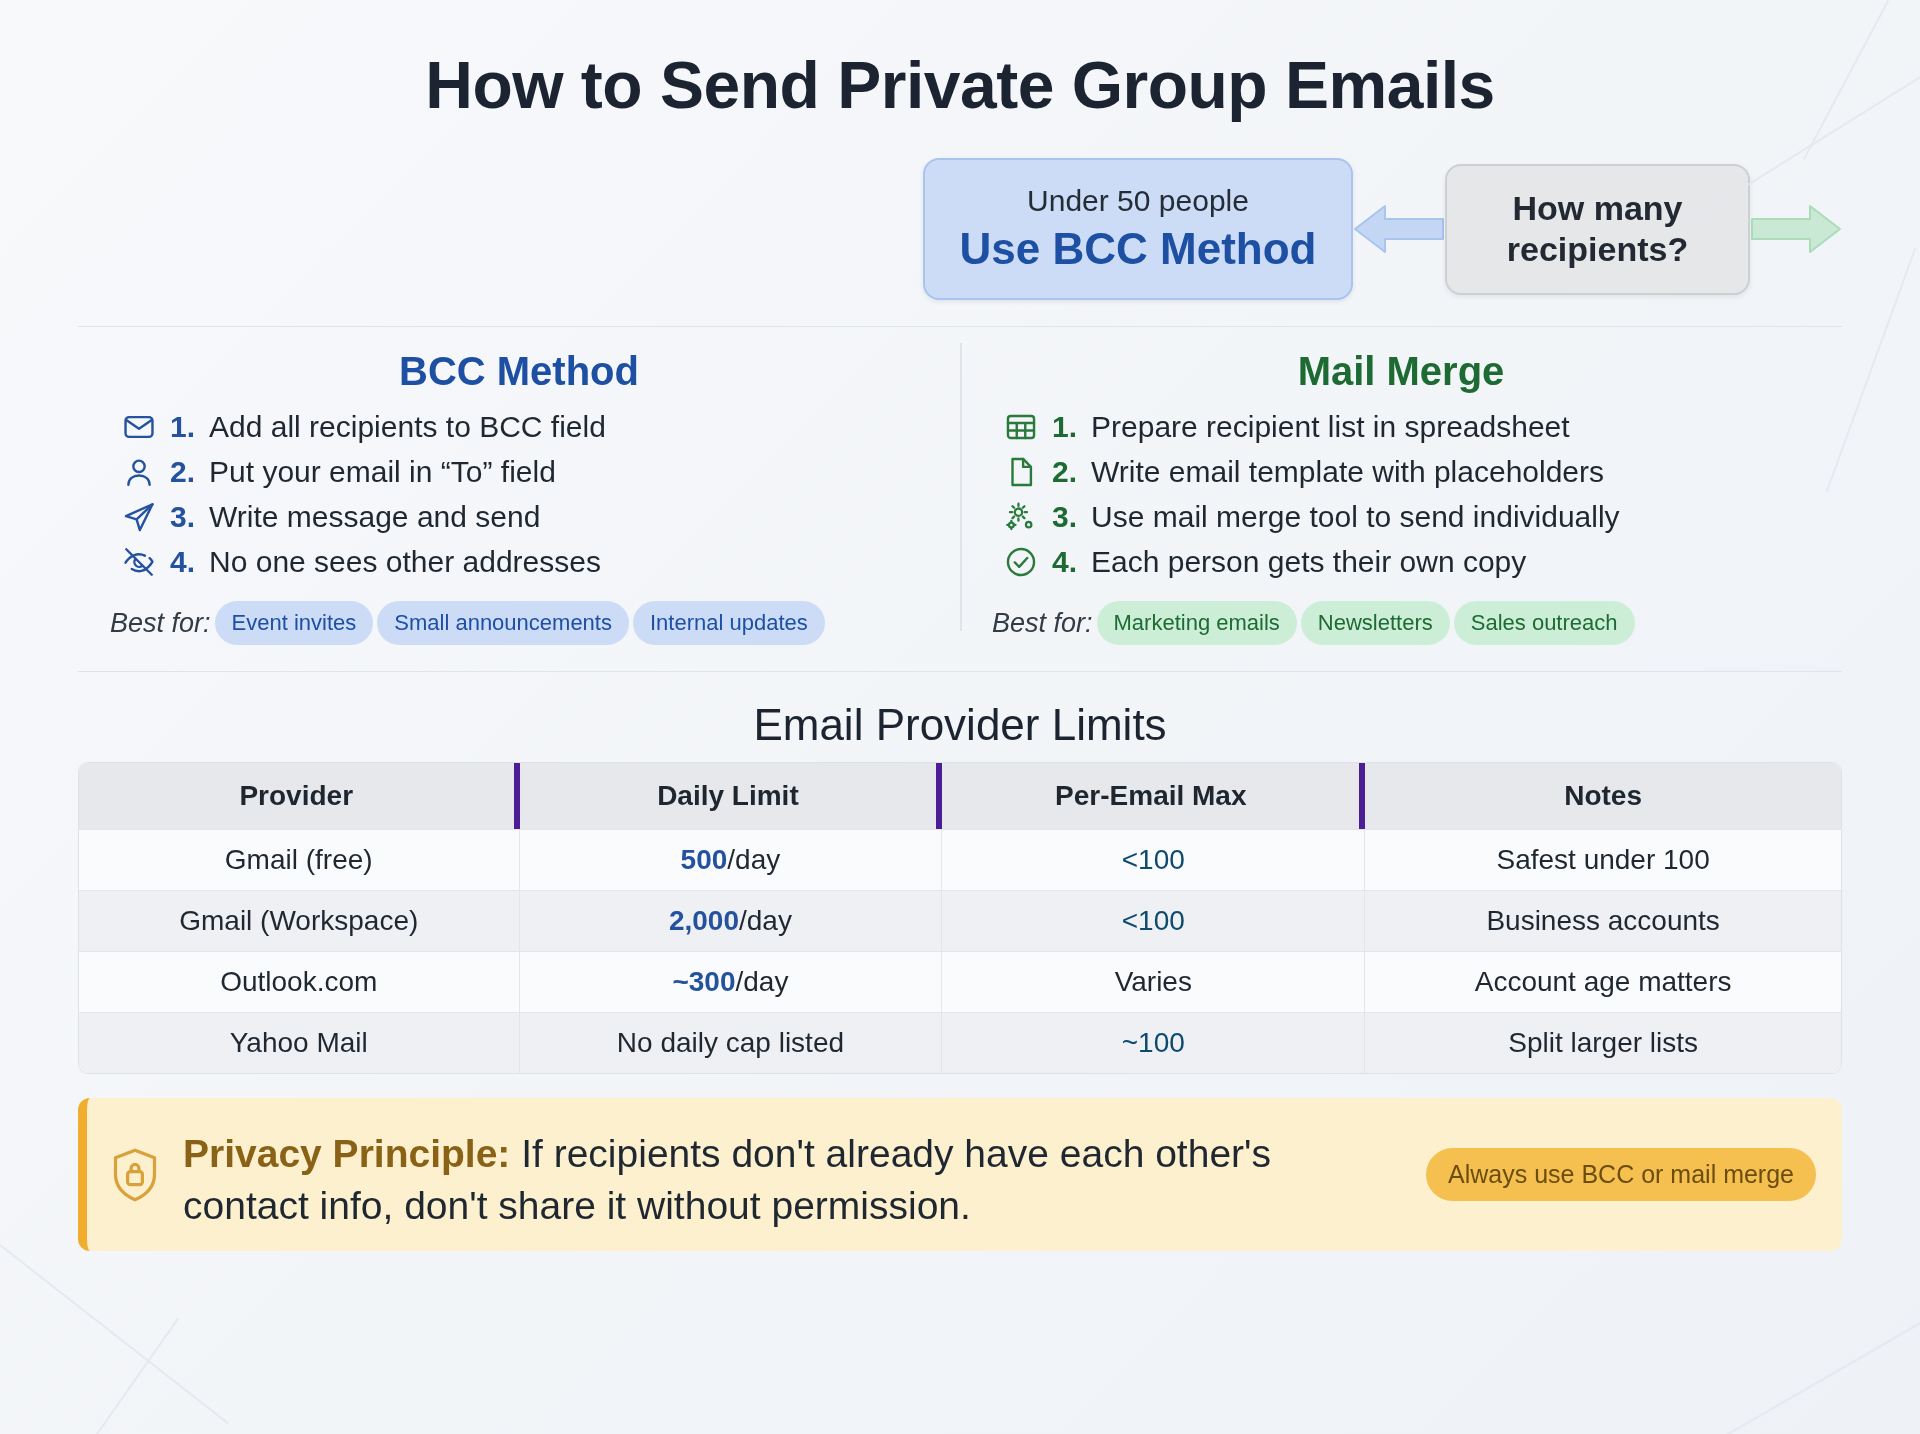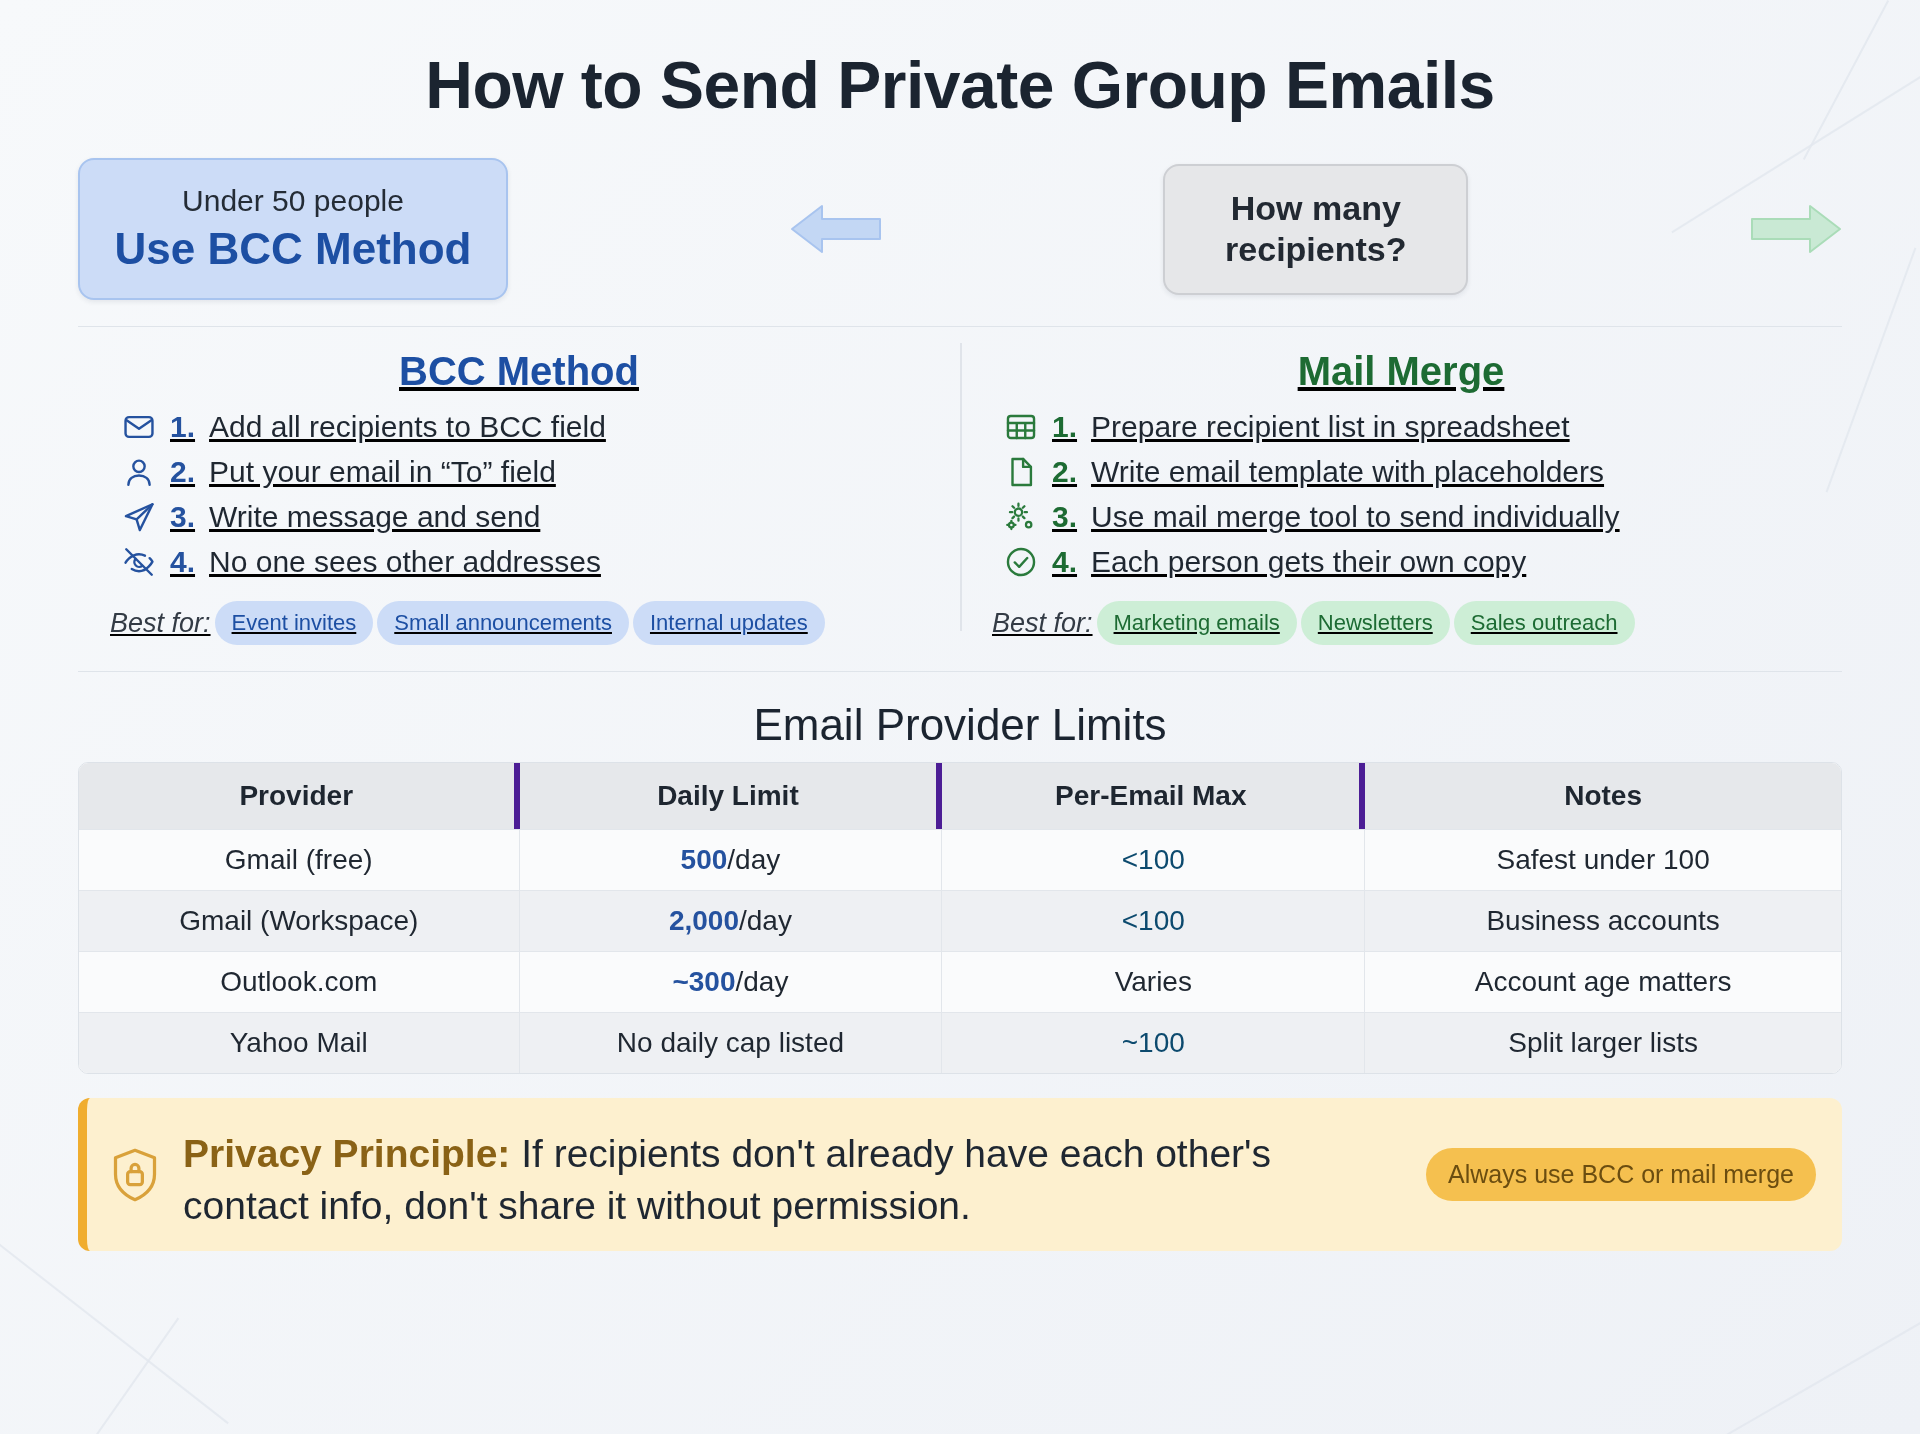--- a/index.html
+++ b/index.html
@@ -44,21 +44,21 @@
     color: #1b2430;
     letter-spacing: -0.5px;
     padding-top: 48px;
     line-height: 1.15;
   }
 
   
   .flow {
     display: flex;
     align-items: center;
-    justify-content: space-between;
+    justify-content: flex-end;
     gap: 0px;
     margin-top: 34px;
   }
 
   .flow-box {
     border-radius: 16px;
     text-align: center;
     padding: 22px 30px;
     box-shadow: 0 2px 5px rgba(30,45,70,.09);
   }
@@ -102,21 +102,20 @@
     height: 1px;
     background: #dfe4ea;
     margin: 26px 0 0 0;
   }
 
   
   .methods {
     display: flex;
     position: relative;
     padding-top: 22px;
-    text-decoration: underline;
   }
   .col { width: 50%; padding: 0 22px; }
   .col-div {
     position: absolute;
     left: 50%;
     top: 16px;
     bottom: 14px;
     width: 2px;
     background: #e0e4ea;
   }

